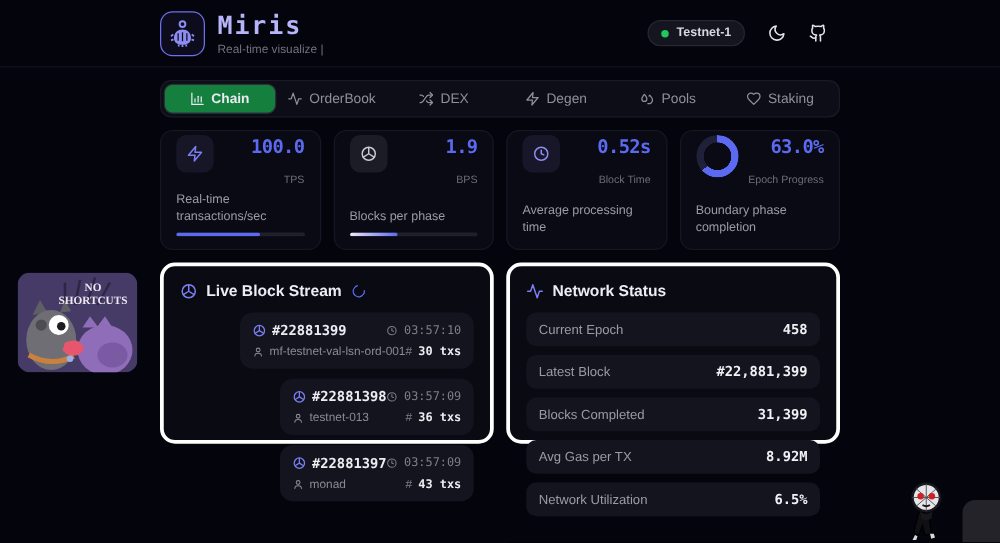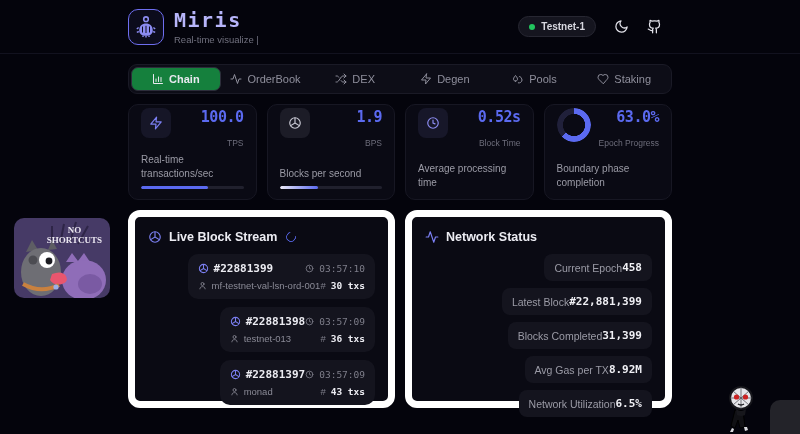--- a/index.html
+++ b/index.html
@@ -74,41 +74,41 @@
   .ring {
     width:34px; height:34px; border-radius:50%;
     background:conic-gradient(#5b6af0 0% 63%, #20203a 63% 100%);
     -webkit-mask:radial-gradient(closest-side, transparent 64%, #000 66%);
     mask:radial-gradient(closest-side, transparent 64%, #000 66%);
     flex:none;
   }
   
   .panels { margin-top:10px; display:grid; grid-template-columns:1fr 1fr; gap:10px; }
   .panel {
-    height:198px; background:#0a0a13; border:7px solid #ffffff; border-radius:12px;
+    height:145px; background:#0a0a13; border:3px solid #ffffff; border-radius:12px;
     padding:13px; display:flex; flex-direction:column;
   }
   .panel-head { display:flex; align-items:center; gap:7px; }
   .panel-title { font-size:12.5px; font-weight:bold; color:#ececf2; }
   .spinner {
     width:10px; height:10px; border-radius:50%;
     border:1.5px solid #5b6af0; border-top-color:transparent;
     transform:rotate(35deg); margin-left:2px;
   }
   .block-list { margin-top:10px; display:flex; flex-direction:column; gap:8px;align-items:flex-end; }
   .block-row { background:#14141e; border-radius:10px; padding:8px 10px; cursor:pointer; }
   .brow { display:flex; justify-content:space-between; align-items:center; }
   .brow + .brow { margin-top:5px; }
   .bleft, .bright { display:flex; align-items:center; gap:5px; }
   .bid { font-family:"DejaVu Sans Mono", monospace; font-size:11px; font-weight:bold; color:#ececf2; }
   .btime { font-family:"DejaVu Sans Mono", monospace; font-size:9.5px; color:#7e7e8a; }
   .bval { font-size:9.5px; color:#8a8a96; }
   .bhash { font-size:9.5px; color:#7e7e8a; }
   .btxs { font-family:"DejaVu Sans Mono", monospace; font-size:9.5px; font-weight:bold; color:#ececf2; }
-  .status-list { margin-top:10px; display:flex; flex-direction:column; gap:7px;align-items:flex-end; }
+  .status-list { margin-top:10px; display:flex; flex-direction:column; gap:7px; }
   .status-row {
     background:#14141e; border-radius:8px; padding:7px 10px;
     display:flex; justify-content:space-between; align-items:center;
   }
   .slabel { font-size:10.5px; color:#9b9ba6; }
   .sval { font-family:"DejaVu Sans Mono", monospace; font-size:11px; font-weight:bold; color:#f0f0f5; }
   
   .sticker {
     position:absolute; left:14px; top:218px; width:96px; height:80px;
     border-radius:4px; overflow:hidden;
@@ -232,21 +232,21 @@
             <svg width="14" height="14" viewBox="0 0 24 24" fill="none" stroke="#c9c9d4" stroke-width="2" stroke-linecap="round">
               <circle cx="12" cy="12" r="9"></circle>
                 <path d="M12 12V3.5M12 12l-7.4 4.5M12 12l7.4 4.5"></path>
             </svg>
           </div>
           <div class="val-wrap">
             <div class="val">1.9</div>
             <div class="unit">BPS</div>
           </div>
         </div>
-        <div class="desc">Blocks per second</div>
+        <div class="desc">Blocks per phase</div>
         <div class="pbar">
             <div class="pfill grad" style="width:38%"></div>
           </div>
       </div>
 
       <div class="card">
         <div class="card-top">
           <div class="icon-sq" style="background:#171729">
             <svg width="14" height="14" viewBox="0 0 24 24" fill="none" stroke="#8d8df2" stroke-width="2" stroke-linecap="round">
               <circle cx="12" cy="12" r="9"></circle>

